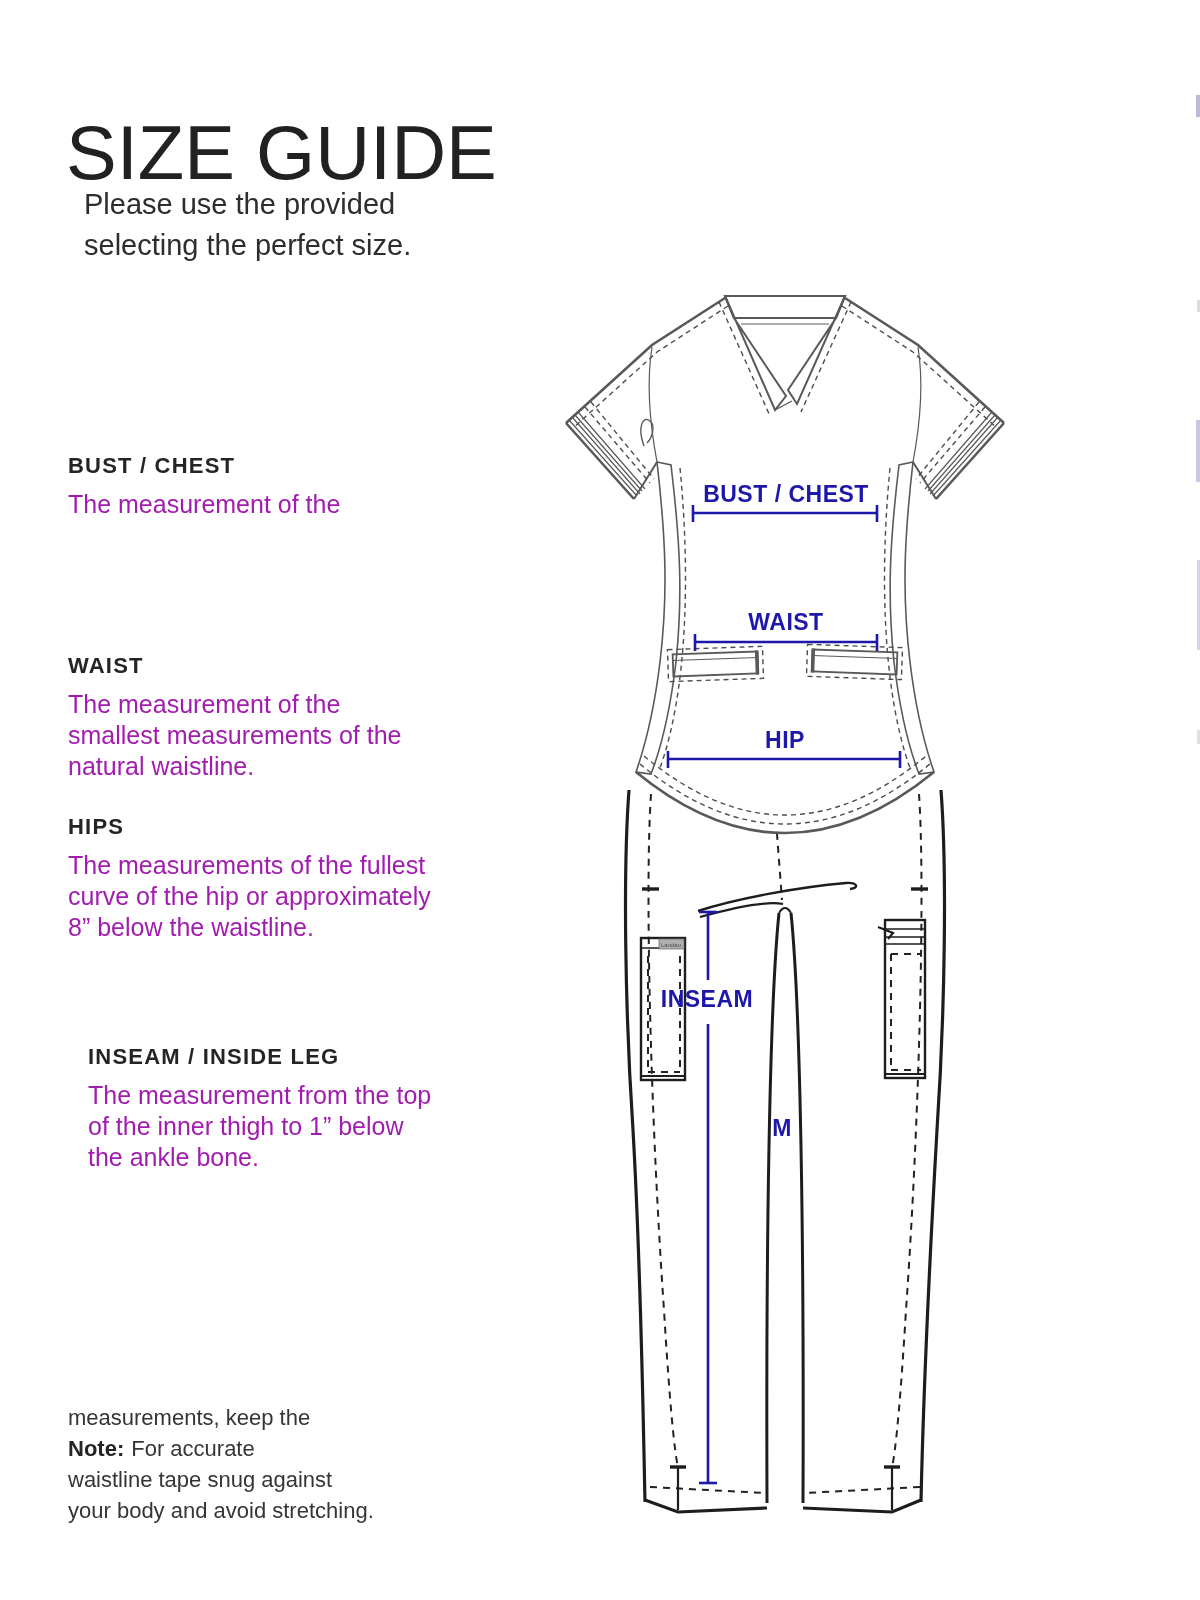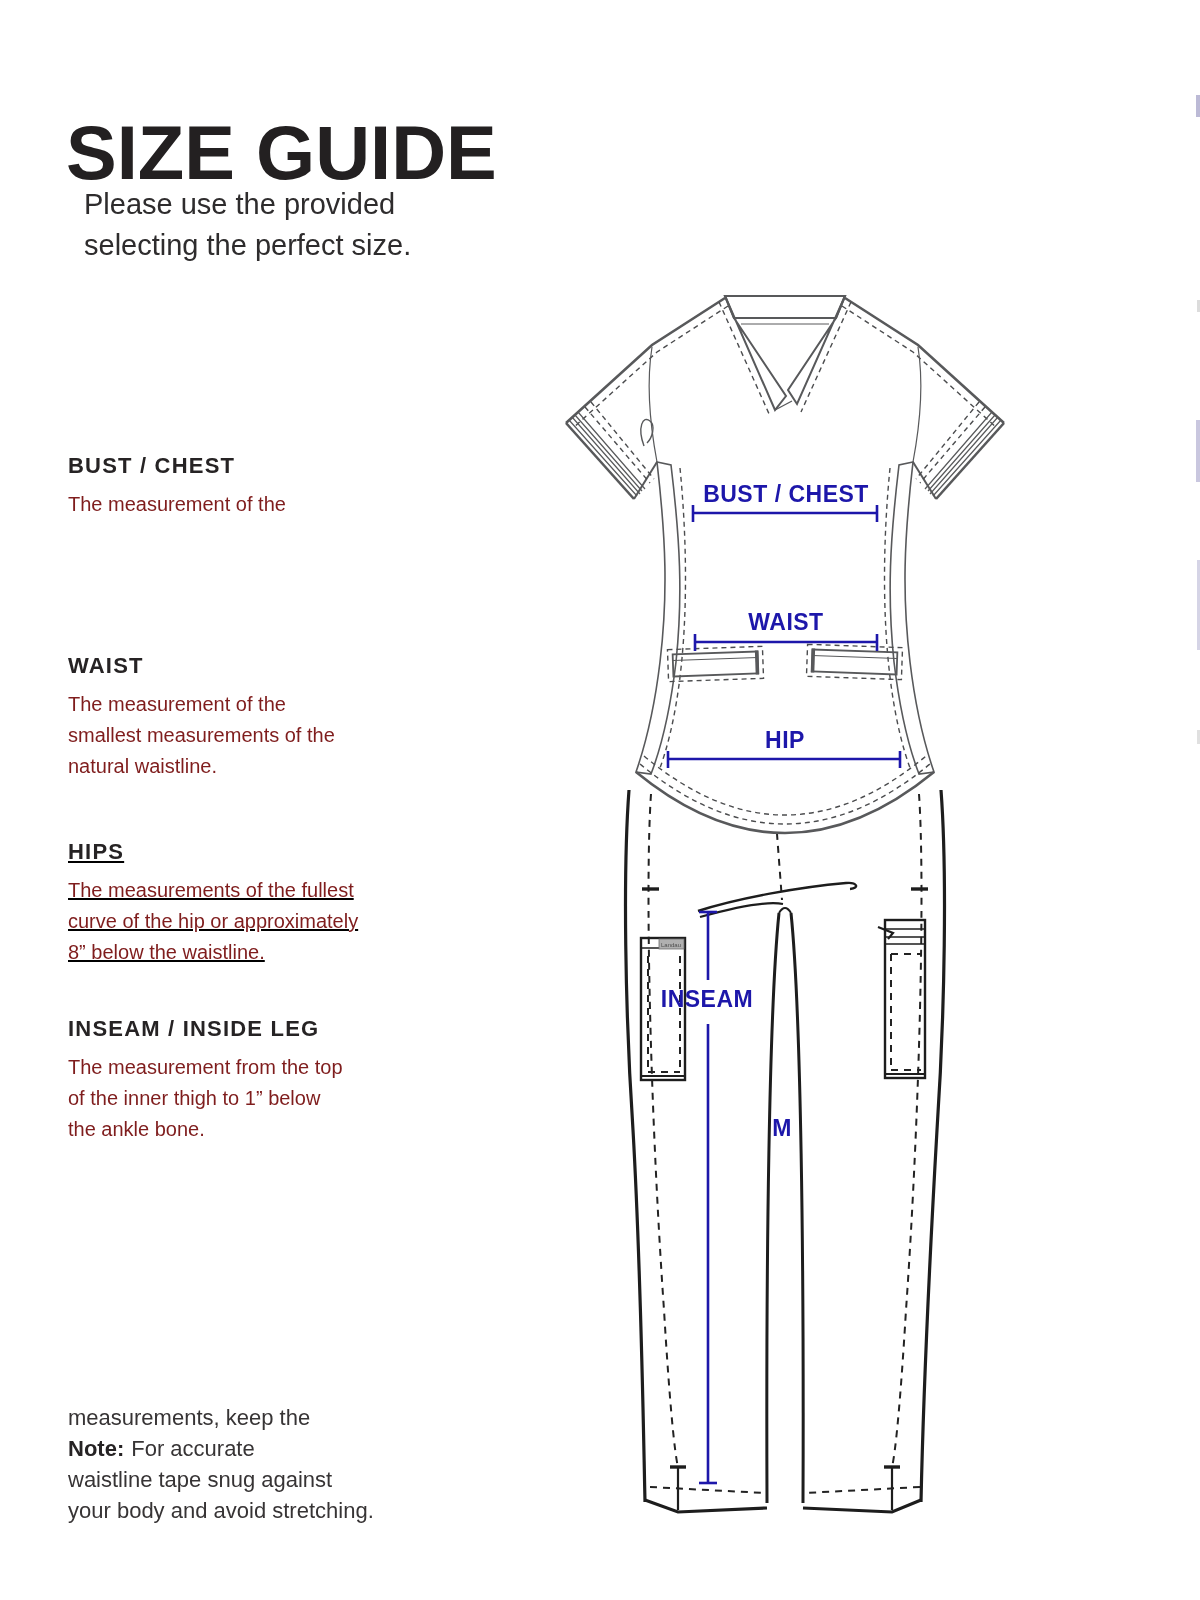--- a/index.html
+++ b/index.html
@@ -5,37 +5,37 @@
   html,body{margin:0;padding:0;}
   body{
     width:1200px;height:1600px;position:relative;background:#ffffff;
     font-family:"Liberation Sans", sans-serif;overflow:hidden;
     -webkit-font-smoothing:antialiased;
   }
   .abs{position:absolute;}
   
   .title{
     left:66px;top:64px;width:520px;
-    font-size:76px;font-weight:bold;letter-spacing:0px;
+    font-size:76px;font-weight:normal;letter-spacing:0px;
     color:#232021;line-height:1.0;
   }
   .intro{
     left:84px;top:184px;width:470px;
     font-size:29px;line-height:41px;color:#2e2c2d;
   }
   .section{left:68px;width:450px;}
   .section h3{
     margin:0 0 10px 0;font-size:22px;font-weight:bold;
     letter-spacing:1.2px;color:#262324;
   }
-  .section .body{font-size:20px;line-height:31px;color:#7f1d1d;}
+  .section .body{font-size:25px;line-height:31px;color:#a21caf;}
   .sec-bust{top:453px;}
   .sec-waist{top:653px;}
-  .sec-hips{top:839px;text-decoration:underline;}
-  .sec-inseam{top:1016px;}
+  .sec-hips{top:814px;}
+  .sec-inseam{top:1044px;margin-left:20px;}
   .note{
     left:68px;top:1402px;width:420px;
     font-size:22px;line-height:31px;color:#373435;
   }
   .note .note-label{font-weight:bold;color:#262324;margin-right:7px;}
   
   svg.diagram{position:absolute;left:0;top:0;}
   .g-stroke{stroke:#58595b;fill:none;}
   .p-stroke{stroke:#1d1d1d;fill:none;}
   .dash-g{stroke:#4b4c4e;fill:none;stroke-dasharray:5 4;stroke-width:1.4;}

